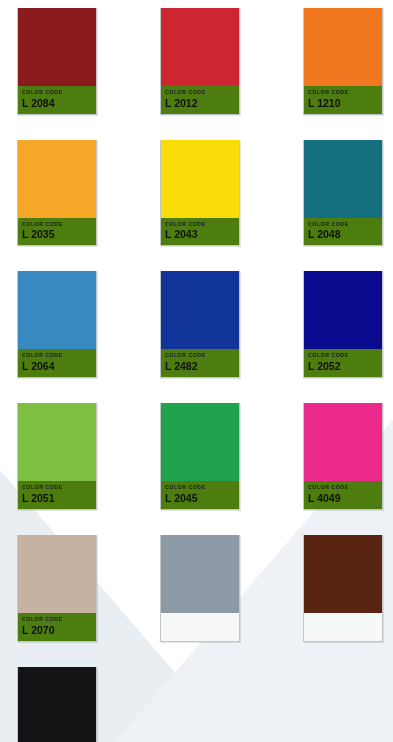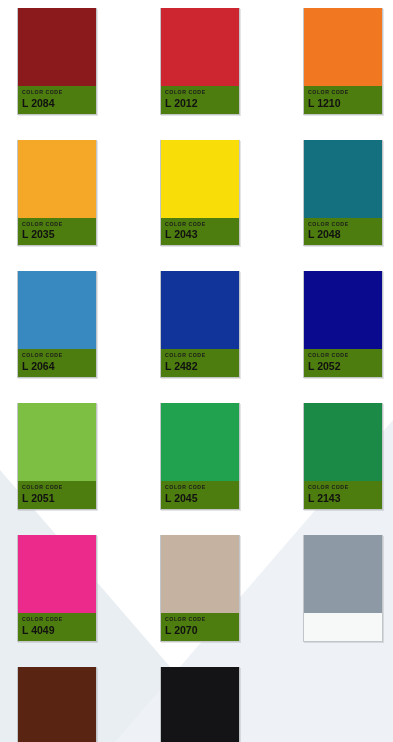--- a/index.html
+++ b/index.html
@@ -156,27 +156,20 @@
       </div>
     </div>
     <div class="swatch-card">
       <div class="swatch-color" style="background-color: rgb(33, 162, 79);"></div>
       <div class="swatch-meta">
         <div class="swatch-label">COLOR CODE</div>
         <div class="swatch-code">L 2045</div>
       </div>
     </div>
     <div class="swatch-card">
-      <div class="swatch-color" style="background-color: rgb(26, 138, 70);"></div>
-      <div class="swatch-meta">
-        <div class="swatch-label">COLOR CODE</div>
-        <div class="swatch-code">L 2143</div>
-      </div>
-    </div>
-    <div class="swatch-card">
       <div class="swatch-color" style="background-color: rgb(236, 42, 139);"></div>
       <div class="swatch-meta">
         <div class="swatch-label">COLOR CODE</div>
         <div class="swatch-code">L 4049</div>
       </div>
     </div>
     <div class="swatch-card">
       <div class="swatch-color" style="background-color: rgb(197, 178, 160);"></div>
       <div class="swatch-meta">
         <div class="swatch-label">COLOR CODE</div>

